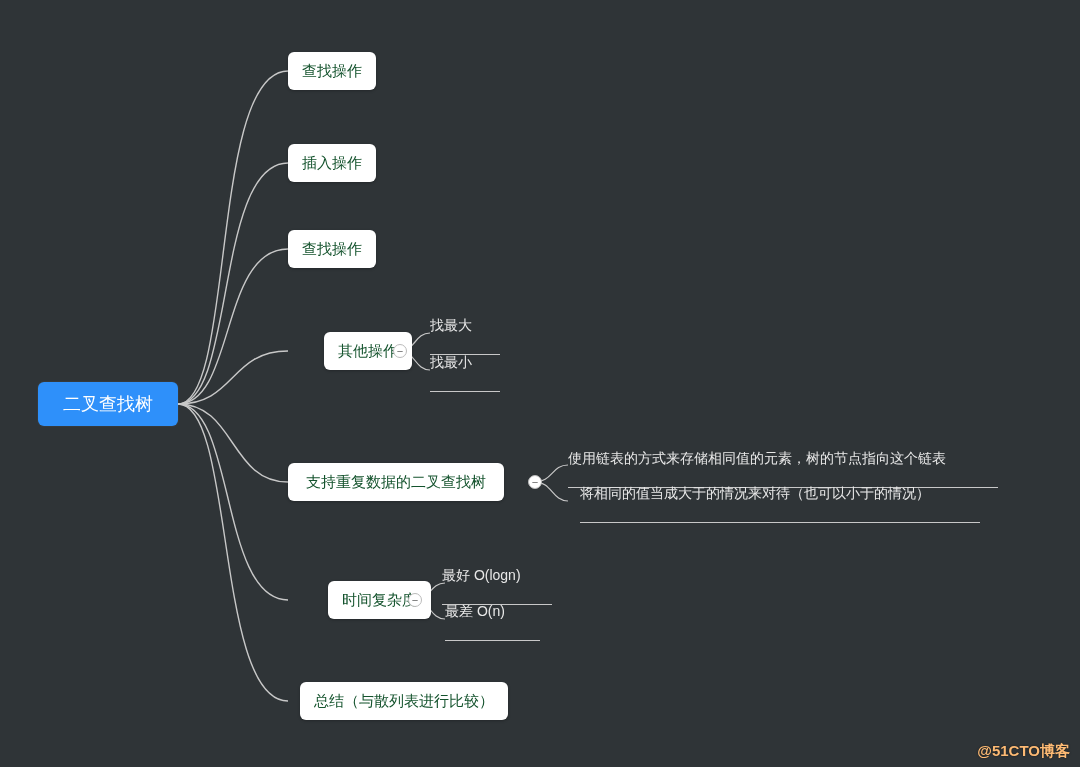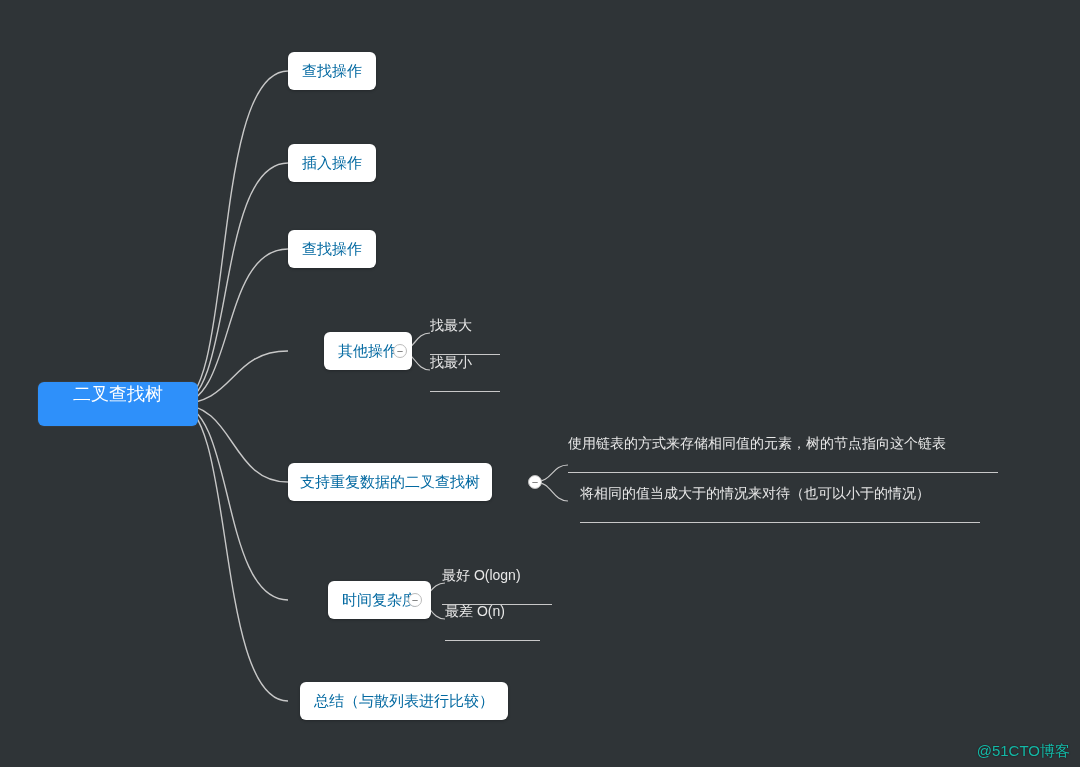--- a/index.html
+++ b/index.html
@@ -21,38 +21,38 @@
     width: 1080px;
     height: 767px;
     pointer-events: none;
   }
 
   
   .root-node {
     position: absolute;
     left: 38px;
     top: 382px;
-    width: 160px;
+    width: 140px;
     height: 44px;
     background: #2e90fa;
     color: #fff;
     border-radius: 6px;
     display: flex;
-    align-items: flex-start;
+    align-items: center;
     justify-content: center;
     font-size: 18px;
     font-weight: 500;
     box-shadow: 0 0 0 1px rgba(255,255,255,0.03);
   }
 
   
   .l1-node {
     position: absolute;
     background: #fff;
-    color: #0369a1;
+    color: #14532d;
     border-radius: 6px;
     height: 38px;
     display: flex;
     align-items: center;
     justify-content: center;
     font-size: 15px;
     padding: 0 14px;
     box-shadow: 0 1px 3px rgba(0,0,0,0.25);
   }
 
@@ -87,23 +87,23 @@
     right: 0;
     bottom: 0;
     height: 1px;
     background: #c8c8c8;
   }
 
   .watermark {
     position: absolute;
     right: 10px;
     bottom: 6px;
-    color: #14b8a6;
+    color: #fdba74;
     font-size: 15px;
-    font-weight: 400;
+    font-weight: 700;
     text-shadow: 0 0 2px rgba(0,0,0,0.6);
   }
 </style>
 </head>
 <body>
 
 <svg class="connectors">
 
   <path d="M178,404 C235,404 210,71 288,71" stroke="#c8c8c8" stroke-width="1.4" fill="none"></path>
 
@@ -141,42 +141,42 @@
 </div>
 <div class="l1-node" style="left:288px; top:230px;">
   <span>查找操作</span>
 </div>
 
 <div class="l1-node" style="left:288px; top:332px;margin-left:36px;">
   <span>其他操作</span>
 </div>
 <div class="knob" style="left:393px; top:344px;">−</div>
 
-<div class="l1-node" style="left:288px; top:463px; padding:0 12px;">
+<div class="l1-node" style="left:288px; top:463px; padding:0 18px;">
   <span>支持重复数据的二叉查找树</span>
 </div>
 <div class="knob" style="left:528px; top:475px;">−</div>
 
 <div class="l1-node" style="left:288px; top:581px;margin-left:40px;">
   <span>时间复杂度</span>
 </div>
 <div class="knob" style="left:408px; top:593px;">−</div>
 
 <div class="l1-node" style="left:300px; top:682px;">
   <span>总结（与散列表进行比较）</span>
 </div>
 
 <div class="leaf" style="left:430px; top:317px; width:70px;">
   <span>找最大</span>
 </div>
 <div class="leaf" style="left:430px; top:354px; width:70px;">
   <span>找最小</span>
 </div>
 
-<div class="leaf" style="left:568px; top:435px; width:430px;font-family:Liberation Mono, monospace;">
+<div class="leaf" style="left:568px; top:450px; width:430px;font-family:Liberation Mono, monospace;">
   <span>使用链表的方式来存储相同值的元素，树的节点指向这个链表</span>
 </div>
 <div class="leaf" style="left:580px; top:485px; width:400px;">
   <span>将相同的值当成大于的情况来对待（也可以小于的情况）</span>
 </div>
 
 <div class="leaf" style="left:442px; top:567px; width:110px;">
   <span>最好 O(logn)</span>
 </div>
 <div class="leaf" style="left:445px; top:603px; width:95px;">

